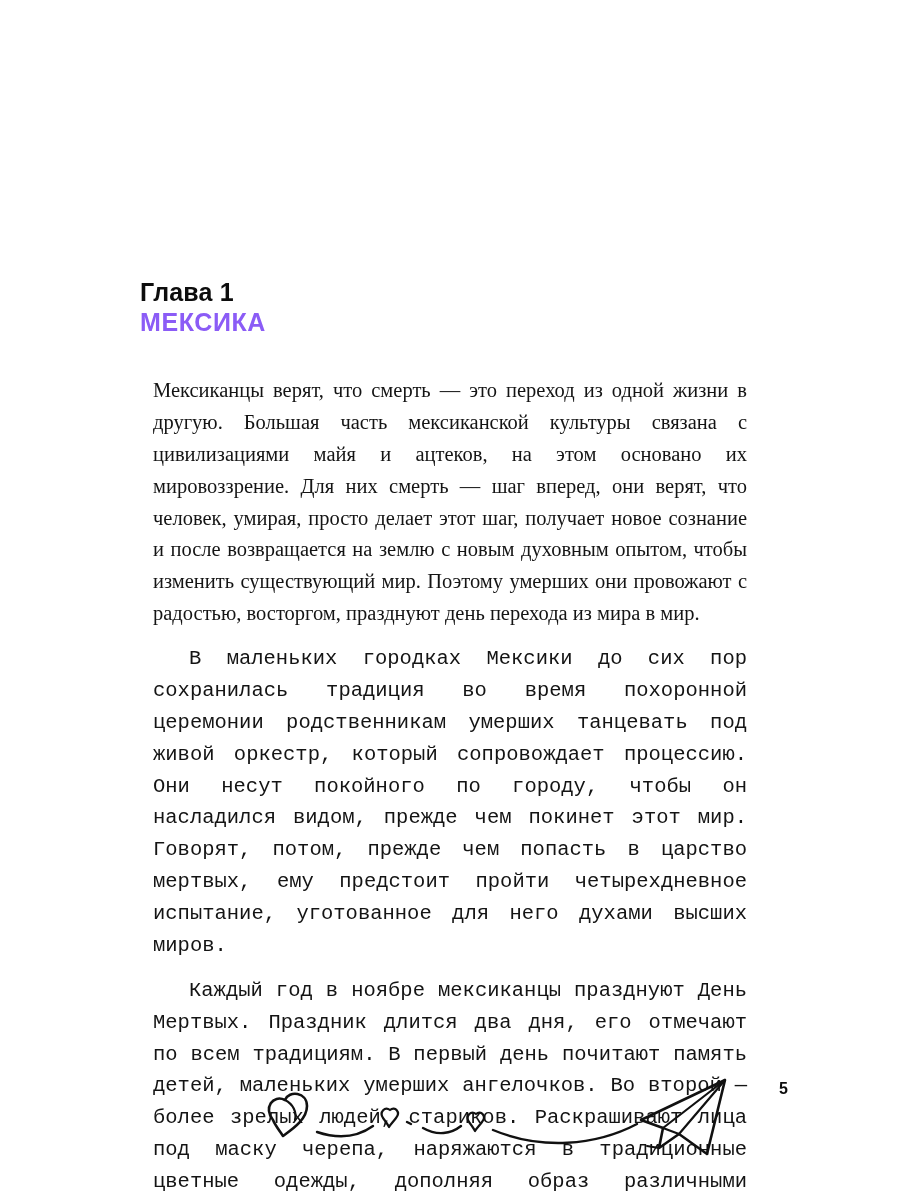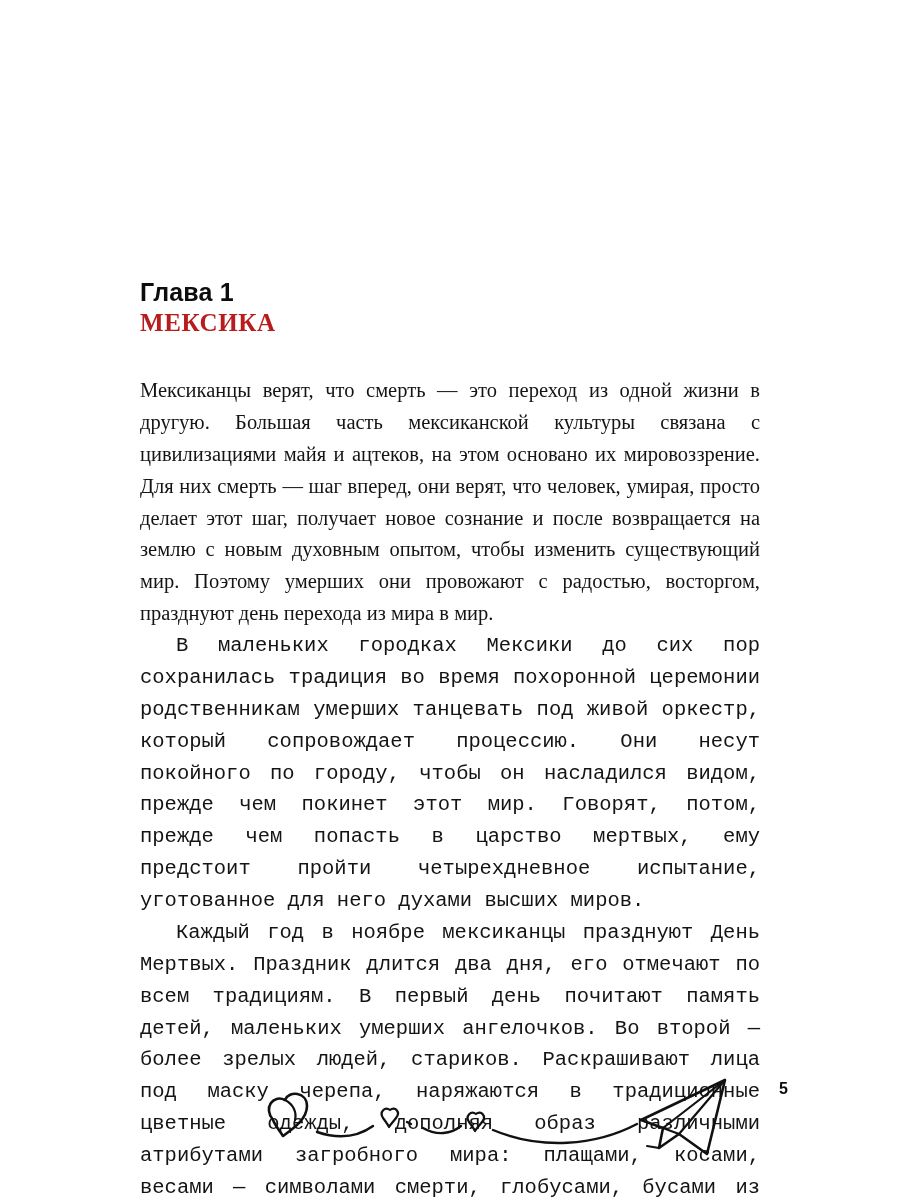--- a/index.html
+++ b/index.html
@@ -29,30 +29,30 @@
   .chapter-label {
     font-family: "Liberation Sans", sans-serif;
     font-weight: bold;
     font-size: 25px;
     letter-spacing: 0.2px;
     line-height: 1.18;
     color: #0d0d0d;
     margin: 0;
   }
   .chapter-title {
-    font-family: Liberation Serif, serif;
+    font-family: Liberation Sans, sans-serif;
     font-weight: bold;
     font-size: 25px;
     letter-spacing: 0.6px;
     line-height: 1.18;
-    color: #b91c1c;
+    color: #8b5cf6;
     margin: 0 0 38px 0;
   }
   .body-text p {
-    margin: 0;
+    margin: 13px;
     font-size: 20.5px;
     line-height: 1.555;
     text-align: justify;
     text-justify: inter-word;
     color: #141414;
     hyphens: manual;
   }
   .body-text p.indent {
     text-indent: 36px;
     font-family: Liberation Mono, monospace;

